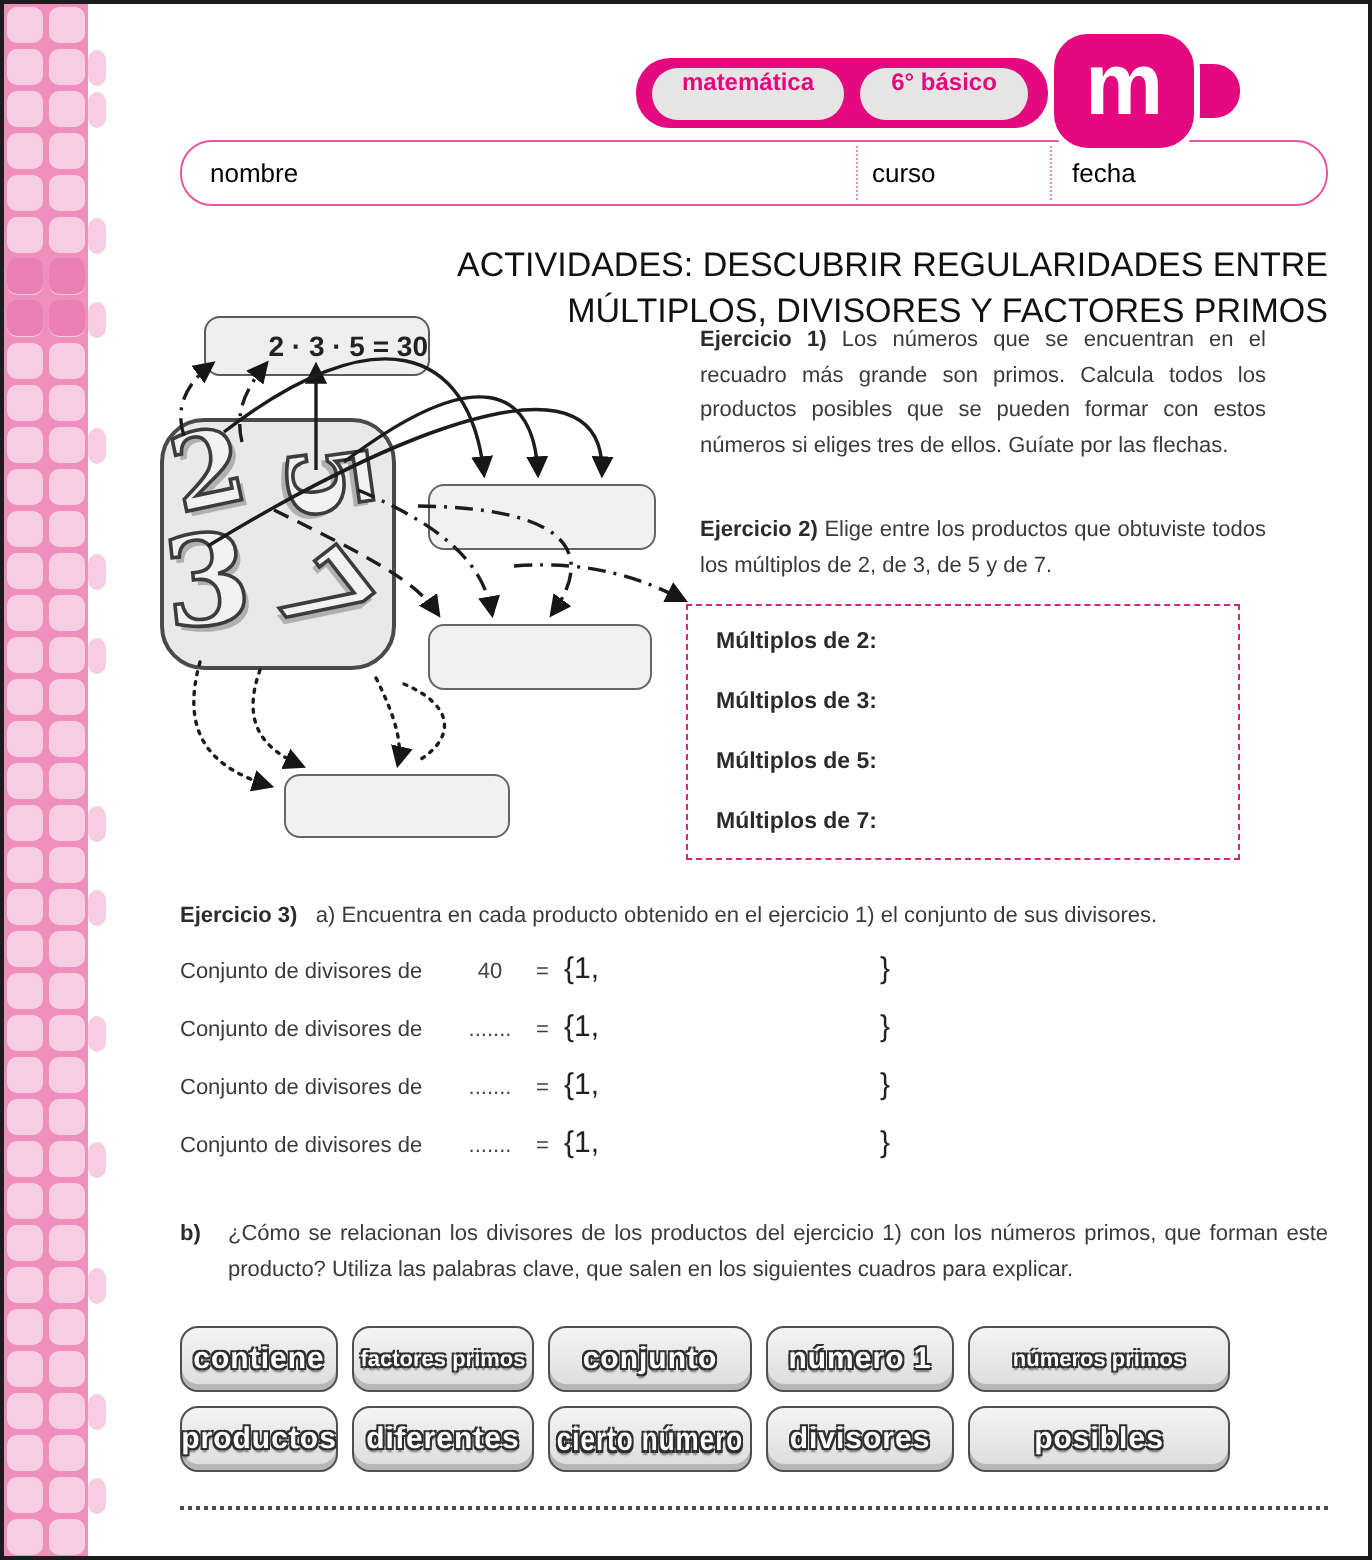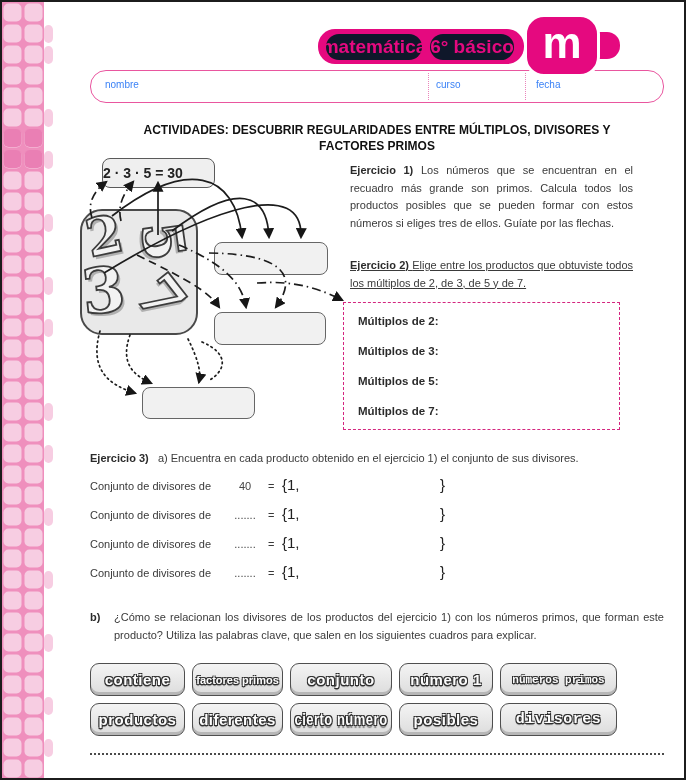--- a/index.html
+++ b/index.html
@@ -10,56 +10,56 @@
     font-family:"Liberation Sans", sans-serif; color:#3a3a3a;
   }
   .abs { position:absolute; }
 
   
   .strip { left:0; top:0; }
 
   
   .brand-pill { left:316px; top:27px; width:206px; height:35px; border-radius:17px;
     background:var(--pink); display:flex; align-items:center; gap:8px; padding:0 8px; z-index:4; }
-  .badge { background:#0f172a; color:var(--pink); font-weight:bold; font-size:19px;
-    border-radius:13px; height:26px; display:flex; align-items:center; justify-content:center; }
+  .badge { background:#e5e5e5; color:var(--pink); font-weight:bold; font-size:12px;
+    border-radius:13px; height:26px; display:flex; align-items:flex-start; justify-content:center; }
   .badge-1 { width:96px; }
   .badge-2 { width:84px; }
   .logo-box { left:522px; top:12px; width:76px; height:63px; background:var(--pink);
     border:3px solid #fff; border-radius:20px; z-index:6;
     display:flex; align-items:center; justify-content:center; }
   .logo-box span { color:#fff; font-size:44px; font-weight:bold; line-height:1; margin-top:-6px; }
   .logo-tab { left:596px; top:30px; width:22px; height:27px; background:var(--pink);
     border-radius:0 13px 13px 0; z-index:5; }
   .name-bar { left:88px; top:68px; width:574px; height:33px;
     border:1.5px solid #e9569f; border-radius:16px; z-index:3; }
-  .name-bar .lbl { position:absolute; top:8px; font-size:10px; color:#3b82f6; }
+  .name-bar .lbl { position:absolute; top:8px; font-size:13px; color:#000000; }
   .sep { position:absolute; top:2px; bottom:2px; border-left:1.5px dotted #ea84ba; }
 
   
-  .title { left:88px; top:120px; width:574px; text-align:center; font-weight:bold;
-    font-size:12px; line-height:1.35; color:#111; }
+  .title { left:88px; top:120px; width:574px; text-align:right; font-weight:normal;
+    font-size:17px; line-height:1.35; color:#111; }
   .title span { display:inline-block; max-width:528px; }
 
   
   .gbox { background:#efefef; border:1.5px solid #5a5a5a; border-radius:8px; }
   .product-box { left:100px; top:156px; width:113px; height:30px; display:flex;
-    align-items:center; justify-content:flex-start; font-weight:bold; font-size:14px; color:#222; }
+    align-items:center; justify-content:flex-end; font-weight:bold; font-size:14px; color:#222; }
   .primes-box { left:78px; top:207px; width:118px; height:126px; background:#e9e9e9;
     border:2px solid #4a4a4a; border-radius:22px; }
   .prime { position:absolute; font-family:"DejaVu Serif", serif; font-weight:bold;
     color:#f2f2f2; -webkit-text-stroke:1.8px #3c3c3c; text-shadow:2px 3px 0 #b0b0b0; z-index:3; }
   .answer-box { background:#f1f1f1; border:1.5px solid #666; border-radius:8px; }
   #svg-arrows { left:0; top:0; z-index:5; pointer-events:none; }
 
   
   .para { font-size:11px; line-height:1.6; text-align:justify; color:#3a3a3a; }
   .bold { font-weight:bold; color:#2b2b2b; }
   .ej1 { left:348px; top:160px; width:283px; }
-  .ej2 { left:348px; top:255px; width:283px;text-decoration:underline; }
+  .ej2 { left:348px; top:255px; width:283px; }
   .multiples-box { left:341px; top:300px; width:277px; height:128px;
     border:1.5px dashed #d4267f; }
   .multiples-box .item { position:absolute; left:14px; font-size:11.5px; font-weight:bold; color:#2b2b2b; }
 
   
   .ej3-head { left:88px; top:450px; width:574px; font-size:11px; color:#3a3a3a; }
   .conj-rows { left:88px; top:470px; width:574px; }
   .conj-row { position:relative; height:29px; }
   .conj-row .prefix { position:absolute; left:0; top:8px; font-size:11px; }
   .conj-row .value  { position:absolute; left:125px; top:8px; width:60px; text-align:center; font-size:11px; color:#444; }
@@ -72,25 +72,25 @@
 
   
   .word-row { left:88px; display:flex; gap:7px; }
   .word-box { height:33px; border:1.5px solid #4f4f4f; border-radius:9px;
     background:linear-gradient(#f4f4f4,#dcdcdc); box-shadow:inset 0 -3px 0 #b7b7b7;
     display:flex; align-items:center; justify-content:center; }
   .word-box span { font-weight:bold; color:#fdfdfd; letter-spacing:0.5px; font-size:15px;
     text-shadow:-1px -1px 0 #2e2e2e, 1px -1px 0 #2e2e2e, -1px 1px 0 #2e2e2e, 1px 1px 0 #2e2e2e, 0 2px 1px #777; }
   .word-box.small span { font-size:11px; letter-spacing:0; }
   .word-box.mid span { font-size:13px; transform:scale(1,1.25); }
-  .word-row .word-box:nth-child(1){ width:95px; }
+  .word-row .word-box:nth-child(1){ width:79px; }
   .word-row .word-box:nth-child(2){ width:91px; }
   .word-row .word-box:nth-child(3){ width:102px; }
   .word-row .word-box:nth-child(4){ width:94px; }
-  .word-row .word-box:nth-child(5){ width:117px;font-family:Liberation Mono, monospace; }
+  .word-row .word-box:nth-child(5){ width:131px; }
 
   .answer-line { left:88px; top:751px; width:574px; border-top:2px dotted #4a4a4a; height:0; }
 
   :root { --pink:#e5097f; }
 </style>
 </head>
 <body>
 
 <div class="page">
 
@@ -274,22 +274,22 @@
     <div class="word-box">
         <span>productos</span>
       </div>
     <div class="word-box">
         <span>diferentes</span>
       </div>
     <div class="word-box mid">
         <span>cierto número</span>
       </div>
     <div class="word-box">
+        <span>divisores</span>
+      </div>
+    <div class="word-box">
         <span>posibles</span>
       </div>
-    <div class="word-box">
-        <span>divisores</span>
-      </div>
   </div>
 
   <div class="abs answer-line"></div>
 
 </div>
 
 </body></html>

